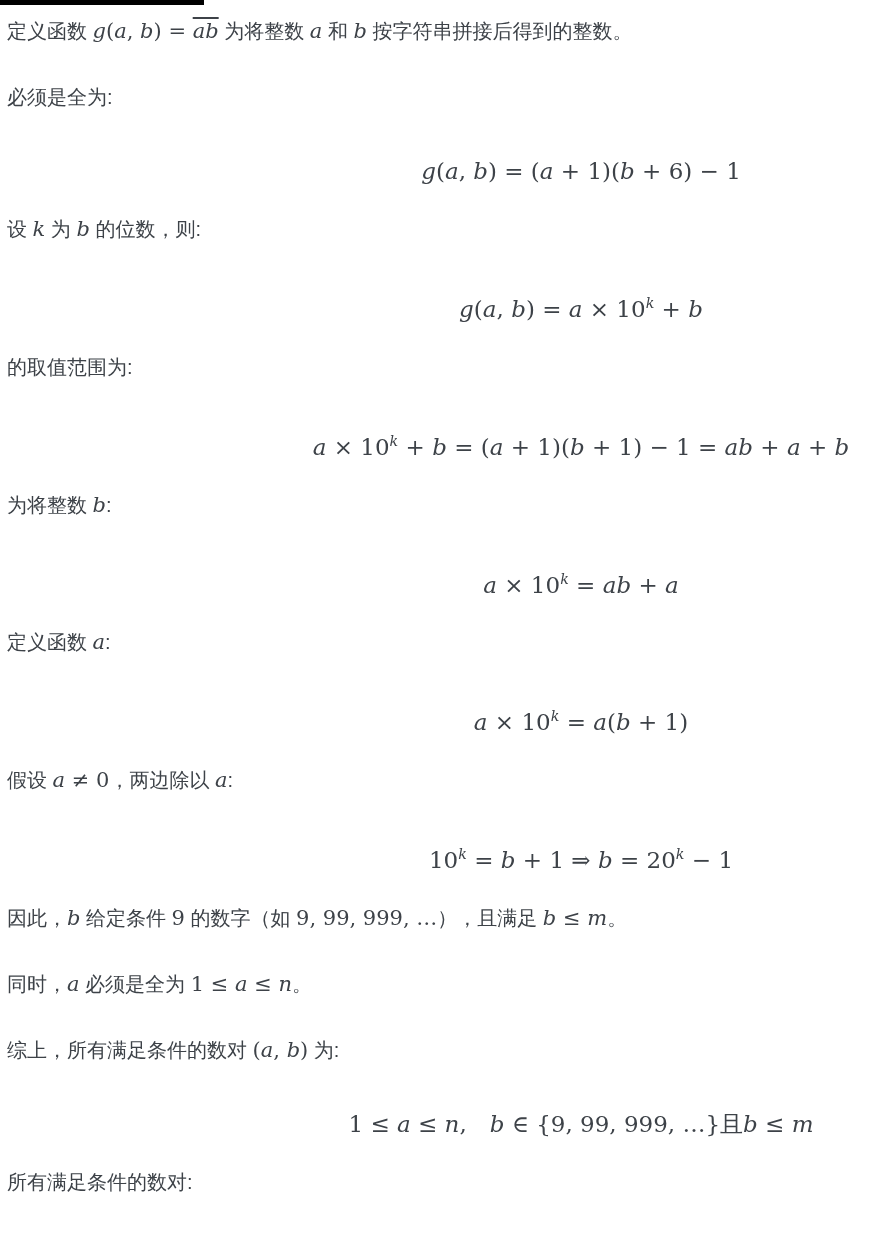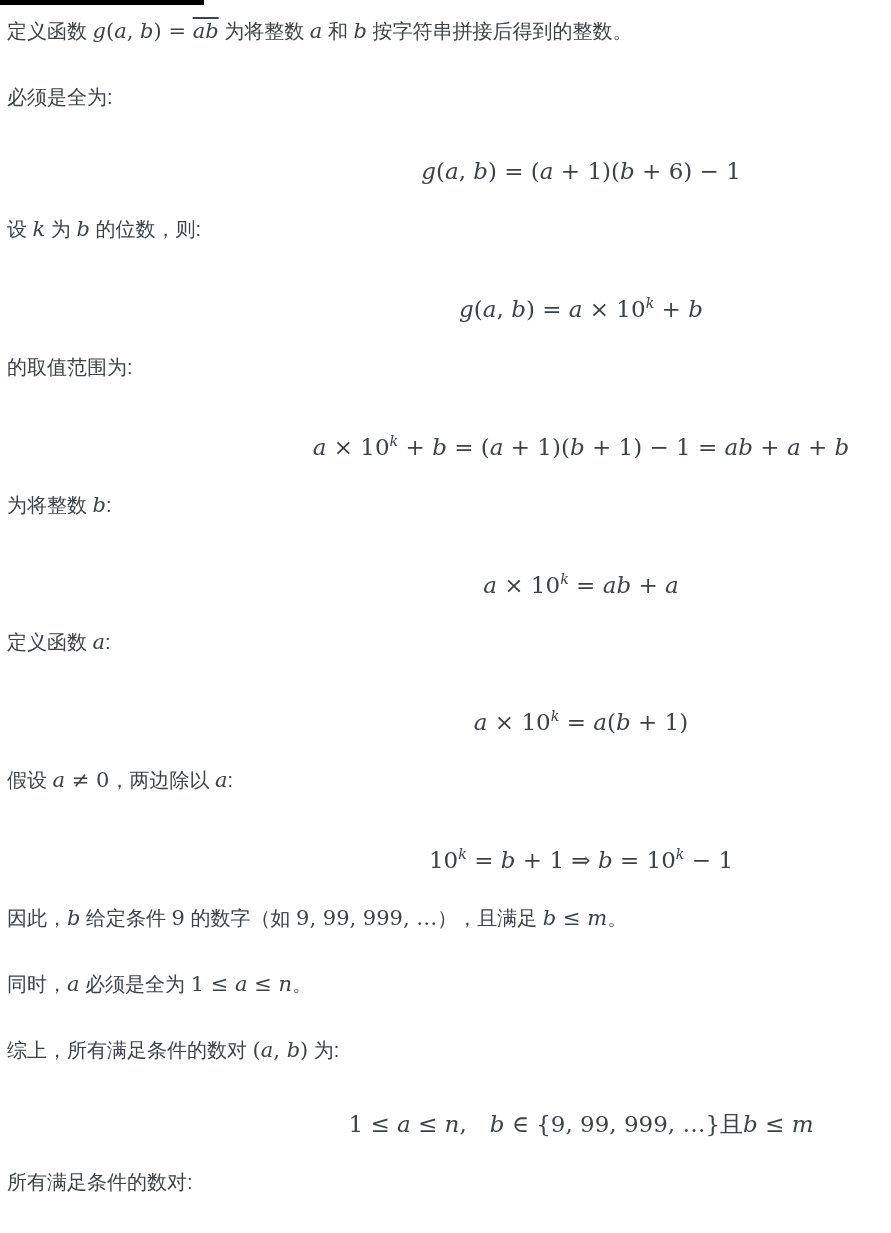--- a/index.html
+++ b/index.html
@@ -67,19 +67,19 @@
     <div class="block-f"><span class="seg-i">g</span><span class="seg-m">(</span><span class="seg-i">a</span><span class="seg-m">, </span><span class="seg-i">b</span><span class="seg-m">) = (</span><span class="seg-i">a</span><span class="seg-m"> + 1)(</span><span class="seg-i">b</span><span class="seg-m"> + 6) − 1</span></div>
     <div class="block-p"><span class="seg-t">设 </span><span class="seg-i">k</span><span class="seg-t"> 为 </span><span class="seg-i">b</span><span class="seg-t"> 的位数，则:</span></div>
     <div class="block-f"><span class="seg-i">g</span><span class="seg-m">(</span><span class="seg-i">a</span><span class="seg-m">, </span><span class="seg-i">b</span><span class="seg-m">) = </span><span class="seg-i">a</span><span class="seg-m"> × 10</span><span class="seg-sup">k</span><span class="seg-m"> + </span><span class="seg-i">b</span></div>
     <div class="block-p"><span class="seg-t">的取值范围为:</span></div>
     <div class="block-f"><span class="seg-i">a</span><span class="seg-m"> × 10</span><span class="seg-sup">k</span><span class="seg-m"> + </span><span class="seg-i">b</span><span class="seg-m"> = (</span><span class="seg-i">a</span><span class="seg-m"> + 1)(</span><span class="seg-i">b</span><span class="seg-m"> + 1) − 1 = </span><span class="seg-i">ab</span><span class="seg-m"> + </span><span class="seg-i">a</span><span class="seg-m"> + </span><span class="seg-i">b</span></div>
     <div class="block-p"><span class="seg-t">为将整数 </span><span class="seg-i">b</span><span class="seg-t">:</span></div>
     <div class="block-f"><span class="seg-i">a</span><span class="seg-m"> × 10</span><span class="seg-sup">k</span><span class="seg-m"> = </span><span class="seg-i">ab</span><span class="seg-m"> + </span><span class="seg-i">a</span></div>
     <div class="block-p"><span class="seg-t">定义函数 </span><span class="seg-i">a</span><span class="seg-t">:</span></div>
     <div class="block-f"><span class="seg-i">a</span><span class="seg-m"> × 10</span><span class="seg-sup">k</span><span class="seg-m"> = </span><span class="seg-i">a</span><span class="seg-m">(</span><span class="seg-i">b</span><span class="seg-m"> + 1)</span></div>
     <div class="block-p"><span class="seg-t">假设 </span><span class="seg-i">a</span><span class="seg-m"> ≠ 0</span><span class="seg-t">，两边除以 </span><span class="seg-i">a</span><span class="seg-t">:</span></div>
-    <div class="block-f"><span class="seg-m">10</span><span class="seg-sup">k</span><span class="seg-m"> = </span><span class="seg-i">b</span><span class="seg-m"> + 1 ⇒ </span><span class="seg-i">b</span><span class="seg-m"> = 10</span><span class="seg-sup">k</span><span class="seg-m"> − 1</span></div>
+    <div class="block-f"><span class="seg-m">10</span><span class="seg-sup">k</span><span class="seg-m"> = </span><span class="seg-i">b</span><span class="seg-m"> + 1 ⇒ </span><span class="seg-i">b</span><span class="seg-m"> = 20</span><span class="seg-sup">k</span><span class="seg-m"> − 1</span></div>
     <div class="block-p"><span class="seg-t">因此，</span><span class="seg-i">b</span><span class="seg-t"> 给定条件 </span><span class="seg-m">9</span><span class="seg-t"> 的数字（如 </span><span class="seg-m">9, 99, 999, …</span><span class="seg-t">），且满足 </span><span class="seg-i">b</span><span class="seg-m"> ≤ </span><span class="seg-i">m</span><span class="seg-t">。</span></div>
     <div class="block-p"><span class="seg-t">同时，</span><span class="seg-i">a</span><span class="seg-t"> 必须是全为 </span><span class="seg-m">1 ≤ </span><span class="seg-i">a</span><span class="seg-m"> ≤ </span><span class="seg-i">n</span><span class="seg-t">。</span></div>
     <div class="block-p"><span class="seg-t">综上，所有满足条件的数对 </span><span class="seg-m">(</span><span class="seg-i">a</span><span class="seg-m">, </span><span class="seg-i">b</span><span class="seg-m">)</span><span class="seg-t"> 为:</span></div>
     <div class="block-f"><span class="seg-m">1 ≤ </span><span class="seg-i">a</span><span class="seg-m"> ≤ </span><span class="seg-i">n</span><span class="seg-m">, </span><span class="seg-i">b</span><span class="seg-m"> ∈ {9, 99, 999, …}且</span><span class="seg-i">b</span><span class="seg-m"> ≤ </span><span class="seg-i">m</span></div>
     <div class="block-p"><span class="seg-t">所有满足条件的数对:</span></div>
   </main>
 
 </body></html>

